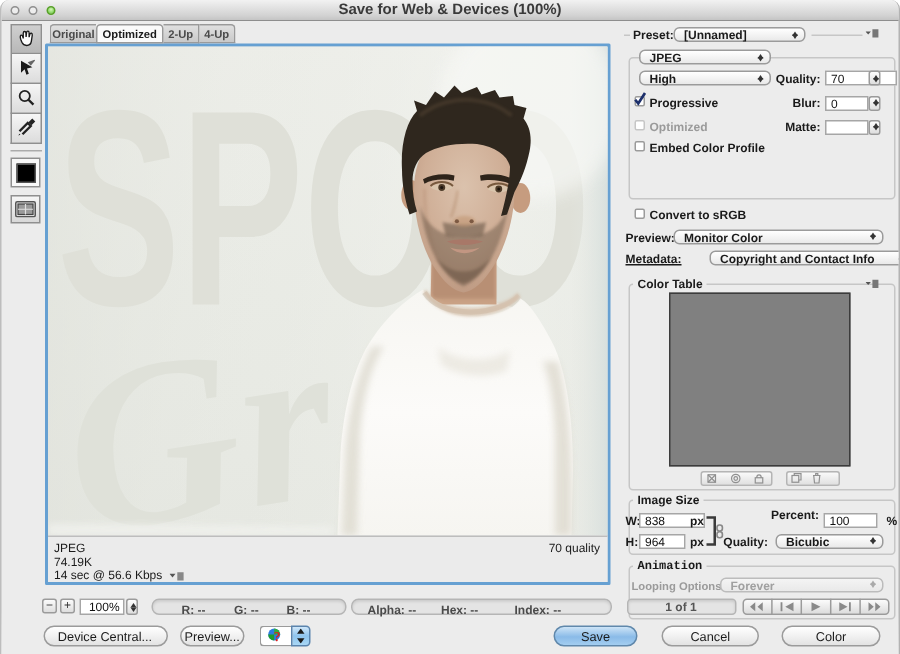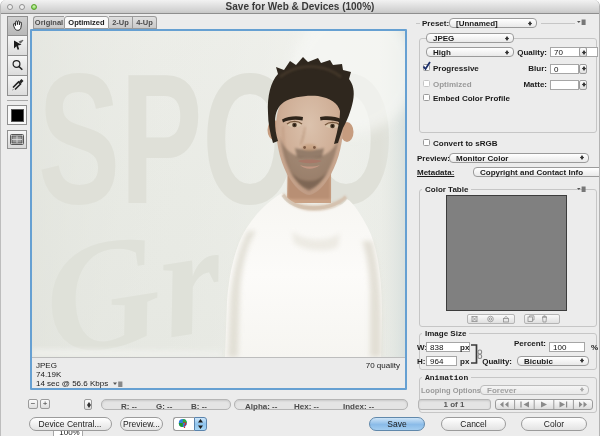--- a/index.html
+++ b/index.html
@@ -315,21 +315,21 @@
   <path d="M8.5 2.5 L8.5 8.5 L5 5.5 Z M13.5 2.5 L13.5 8.5 L10 5.5 Z"></path>
   <path d="M26.6 2.5 L26.6 8.5 L25.4 8.5 L25.4 2.5 Z M34 2.5 L34 8.5 L28.5 5.5 Z"></path>
   <path d="M46 2.5 L52 5.5 L46 8.5 Z"></path>
   <path d="M64.5 2.5 L70 5.5 L64.5 8.5 Z M71 2.5 L72.2 2.5 L72.2 8.5 L71 8.5 Z"></path>
   <path d="M84 2.5 L87.5 5.5 L84 8.5 Z M88.5 2.5 L92 5.5 L88.5 8.5 Z"></path>
  </g>
 </svg>
 
 <div class="abs minibtn" style="left:27px;top:399px;">−</div>
 <div class="abs minibtn" style="left:39px;top:399px;">+</div>
-<div class="abs field" style="left:52px;top:398.5px;width:30px;height:11px;line-height:10px;text-align:center;margin-top:28px;">100%</div>
+<div class="abs field" style="left:52px;top:398.5px;width:30px;height:11px;line-height:10px;text-align:center;">100%</div>
 <div class="abs stepper" style="left:83px;top:399px;height:11px;"></div>
 <div class="abs rbar" style="left:100px;top:399px;width:130px;">
   <span class="abs" style="left:19px;top:1.5px;">R: --</span>
   <span class="abs" style="left:54px;top:1.5px;">G: --</span>
   <span class="abs" style="left:89px;top:1.5px;">B: --</span>
 </div>
 <div class="abs rbar" style="left:233px;top:399px;width:174px;">
   <span class="abs" style="left:10px;top:1.5px;">Alpha: --</span>
   <span class="abs" style="left:59px;top:1.5px;">Hex: --</span>
   <span class="abs" style="left:108px;top:1.5px;">Index: --</span>

